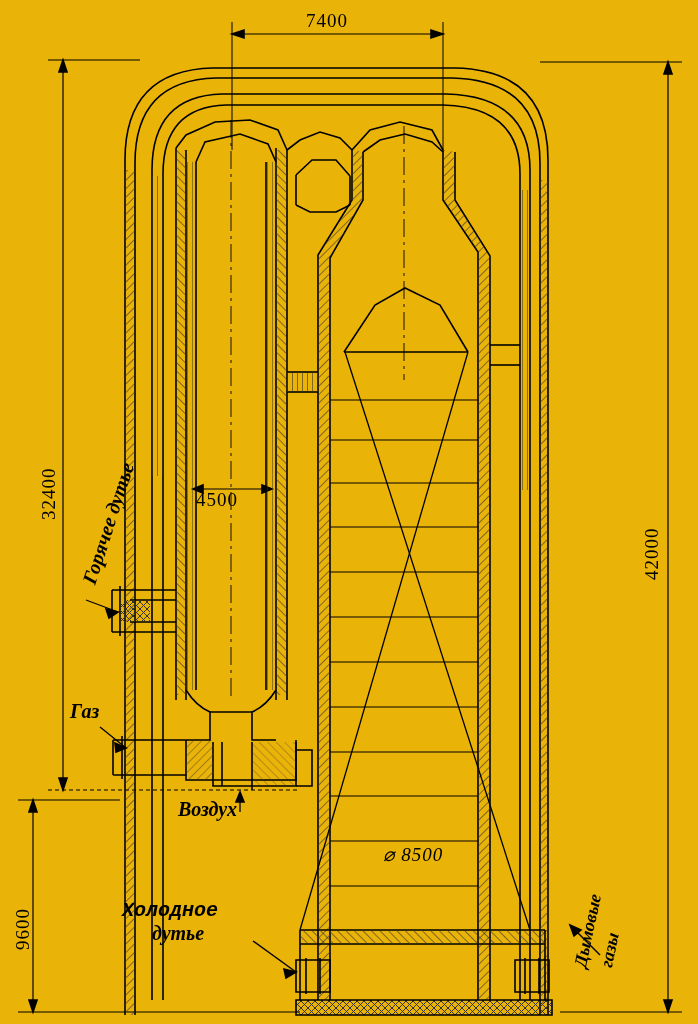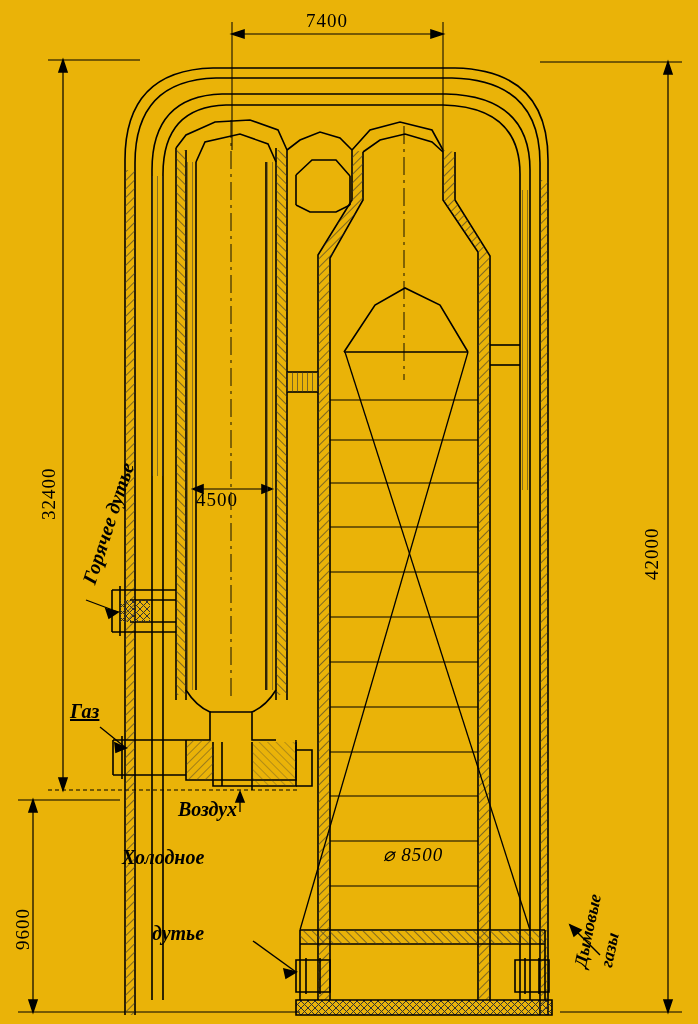--- a/index.html
+++ b/index.html
@@ -240,23 +240,23 @@
   <div class="lbl dim-num rot90" style="left:38px; top:520px;">32400</div>
 
   <div class="lbl dim-num rot90" style="left:641px; top:580px;">42000</div>
 
   <div class="lbl dim-num rot90" style="left:12px; top:950px;">9600</div>
 
   <div class="lbl dim-num" style="left:383px; top:843px;font-style:italic;">⌀ 8500</div>
 
   <div class="lbl it rot-diag" style="left:78px; top:580px;">Горячее дутье</div>
 
-  <div class="lbl it" style="left:70px; top:700px;text-decoration:underline;">Газ</div>
+  <div class="lbl it" style="left:70px; top:700px;">Газ</div>
 
   <div class="lbl it" style="left:178px; top:798px;">Воздух</div>
 
-  <div class="lbl it" style="left:122px; top:846px;">Холодное</div>
+  <div class="lbl it" style="left:122px; top:899px;font-family:Liberation Mono, monospace;">Холодное</div>
   <div class="lbl it" style="left:152px; top:922px;font-family:Liberation Serif, serif;">дутье</div>
 
   <div class="lbl it rot-diag2" style="left:570px; top:965px; font-size:18px;">Дымовые</div>
   <div class="lbl it rot-diag2" style="left:596px; top:965px; font-size:18px;">газы</div>
 
 </div>
 
 </body></html>

